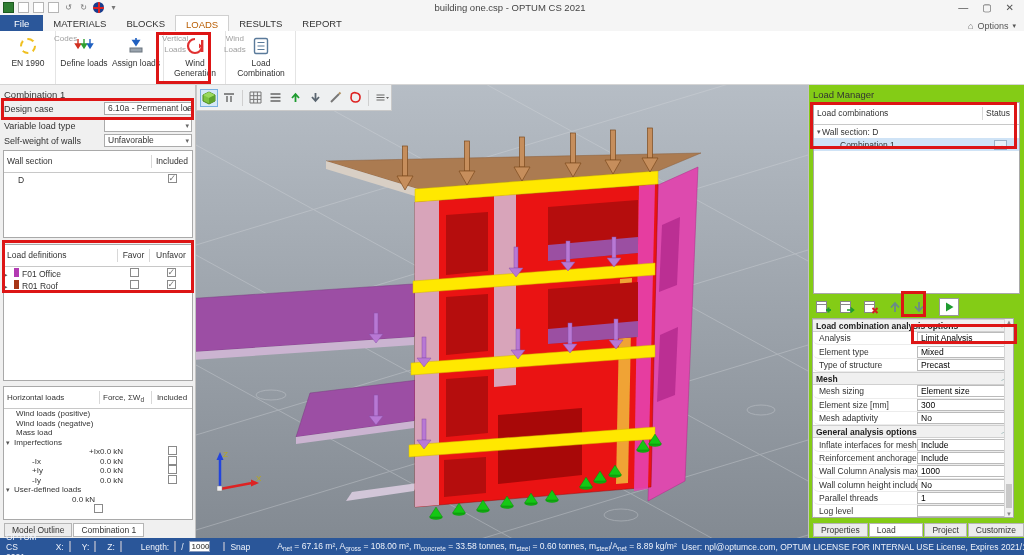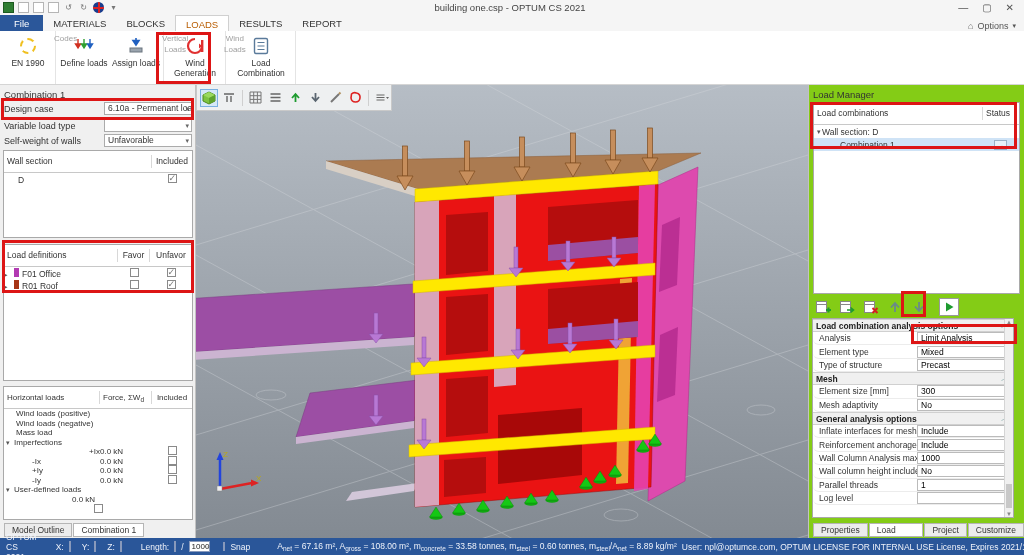--- a/index.html
+++ b/index.html
@@ -628,20 +628,24 @@
       <div class="opt-row">
         <div class="opt-label">Element type</div>
         <div class="opt-value"><span>Mixed</span><span class="dd-arrow">▾</span></div>
       </div>
       <div class="opt-row">
         <div class="opt-label">Type of structure</div>
         <div class="opt-value"><span>Precast</span><span class="dd-arrow">▾</span></div>
       </div>
       <div class="opt-section"><span>Mesh</span><span class="chev">︿</span></div>
       <div class="opt-row">
+        <div class="opt-label">Mesh sizing</div>
+        <div class="opt-value"><span>Element size</span><span class="dd-arrow">▾</span></div>
+      </div>
+      <div class="opt-row">
         <div class="opt-label">Element size [mm]</div>
         <div class="opt-value noarrow"><span>300</span></div>
       </div>
       <div class="opt-row">
         <div class="opt-label">Mesh adaptivity</div>
         <div class="opt-value"><span>No</span><span class="dd-arrow">▾</span></div>
       </div>
       <div class="opt-section"><span>General analysis options</span><span class="chev">︿</span></div>
       <div class="opt-row">
         <div class="opt-label">Inflate interfaces for meshing</div>

